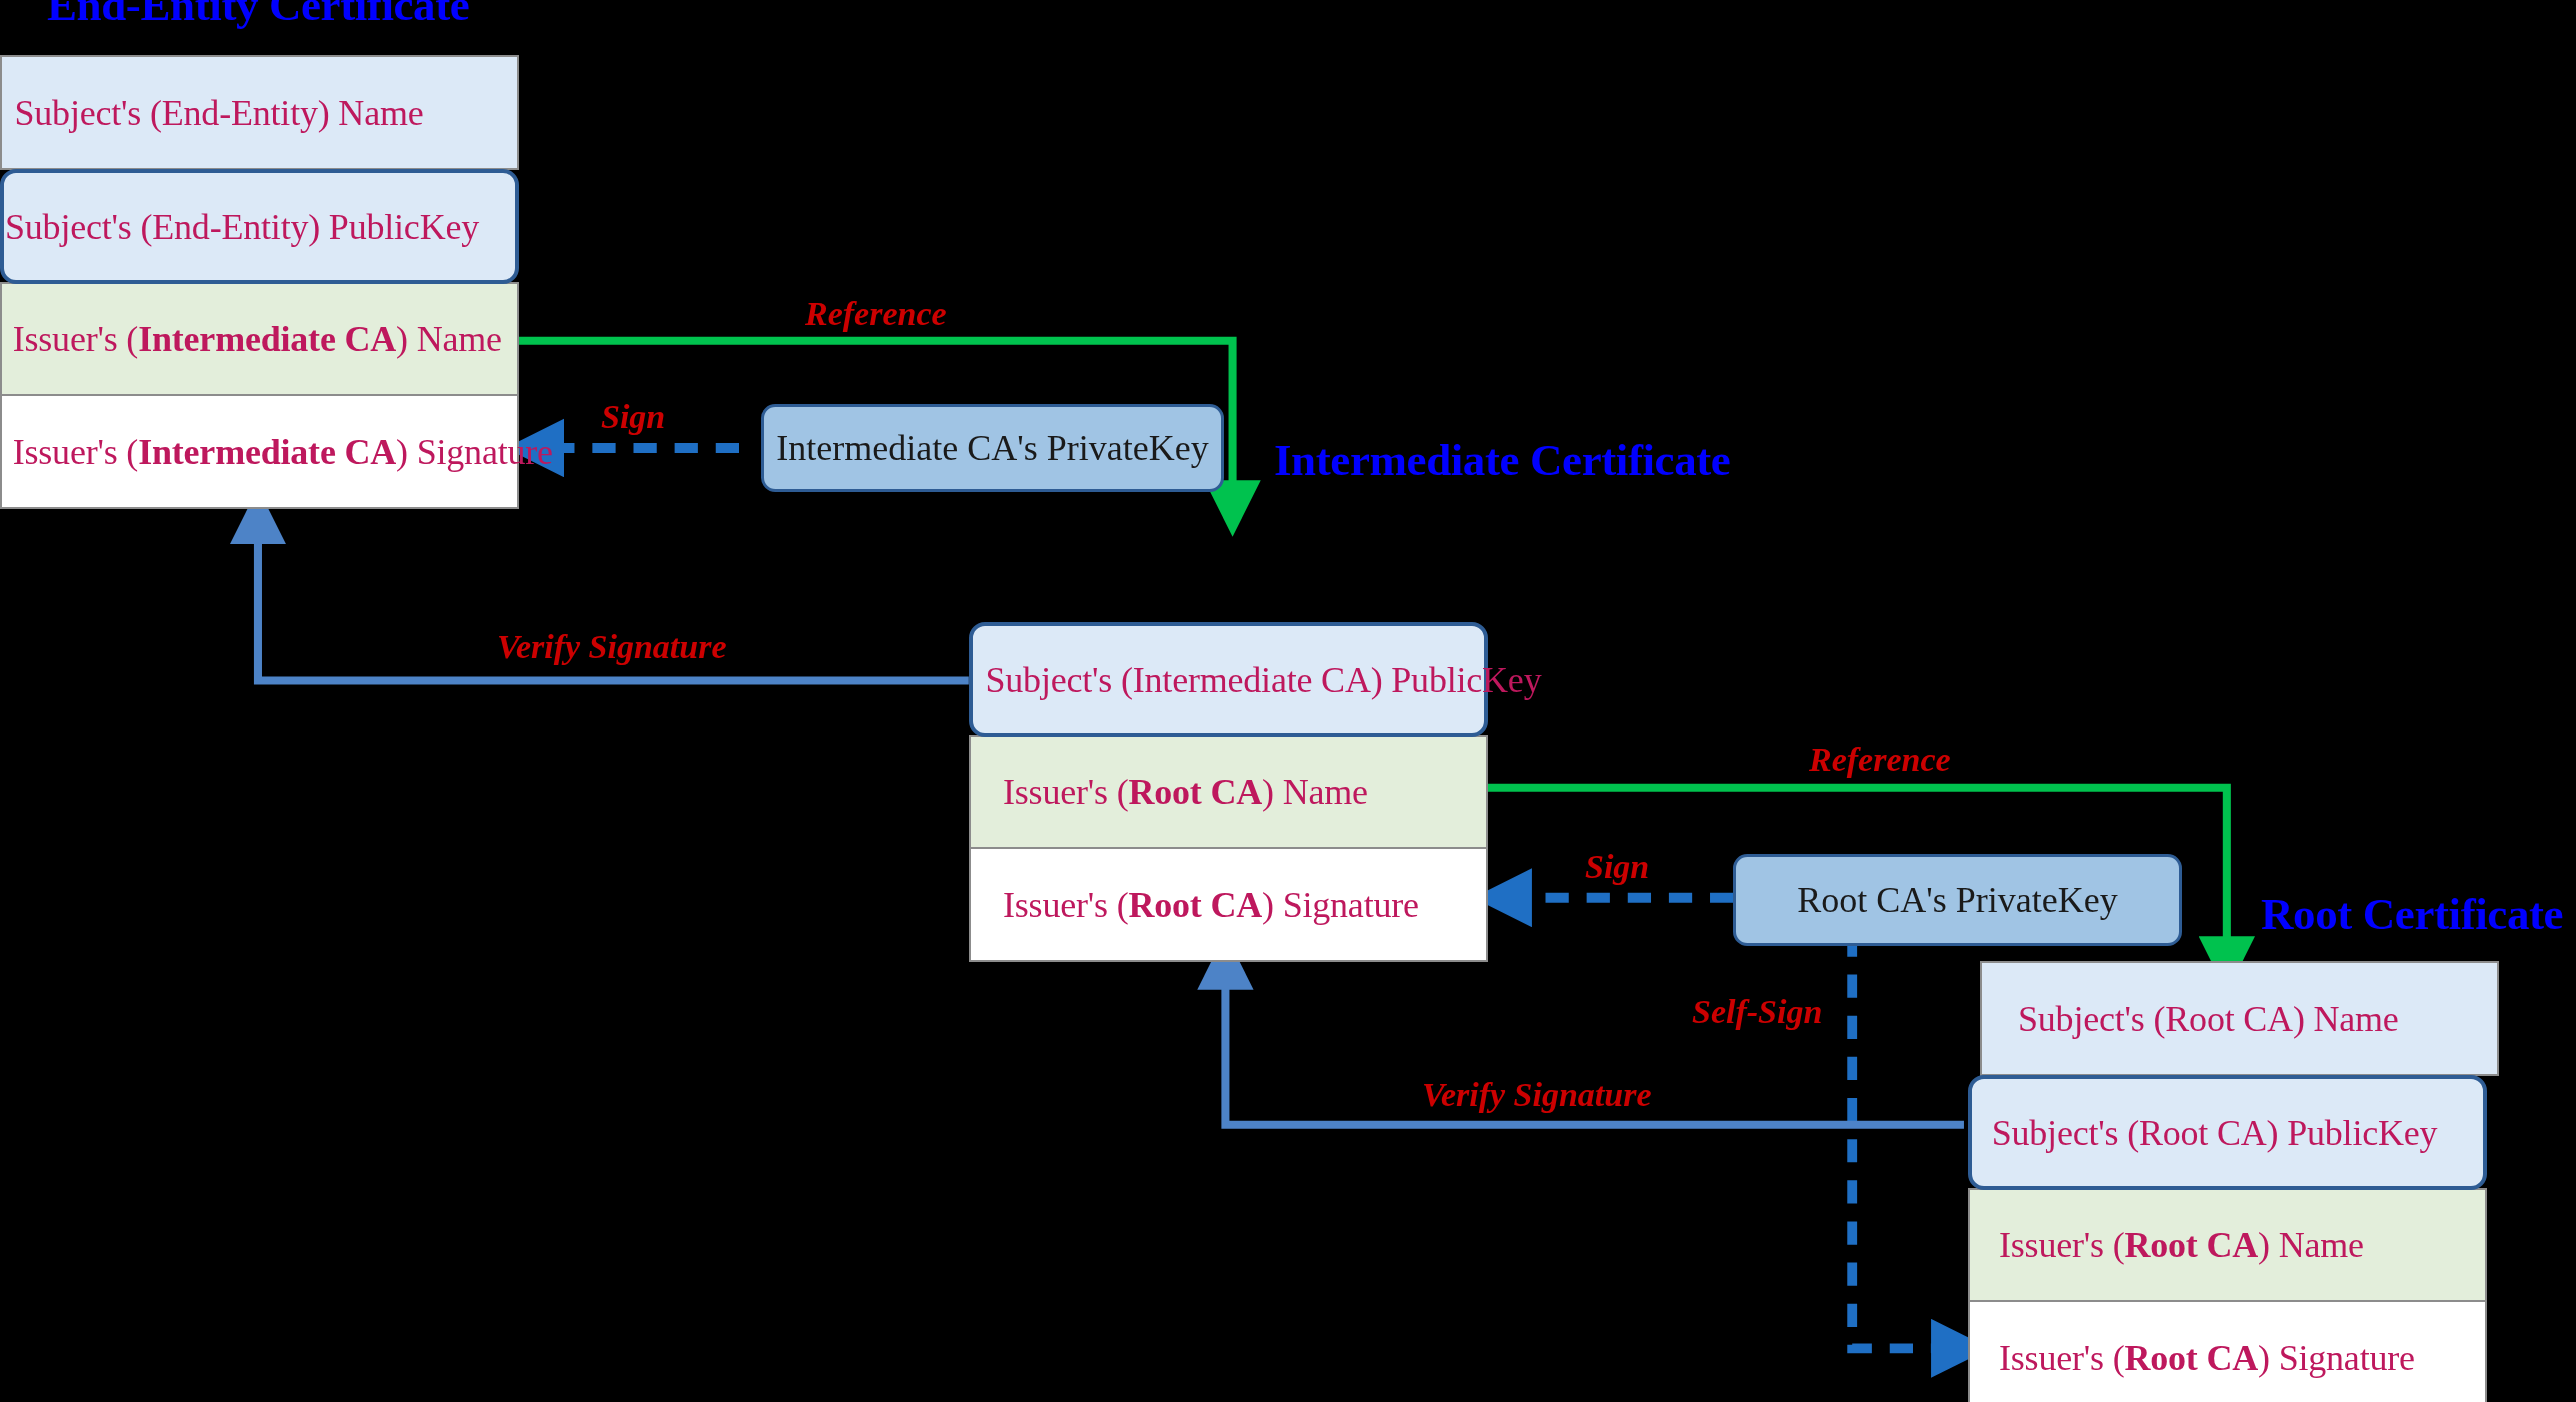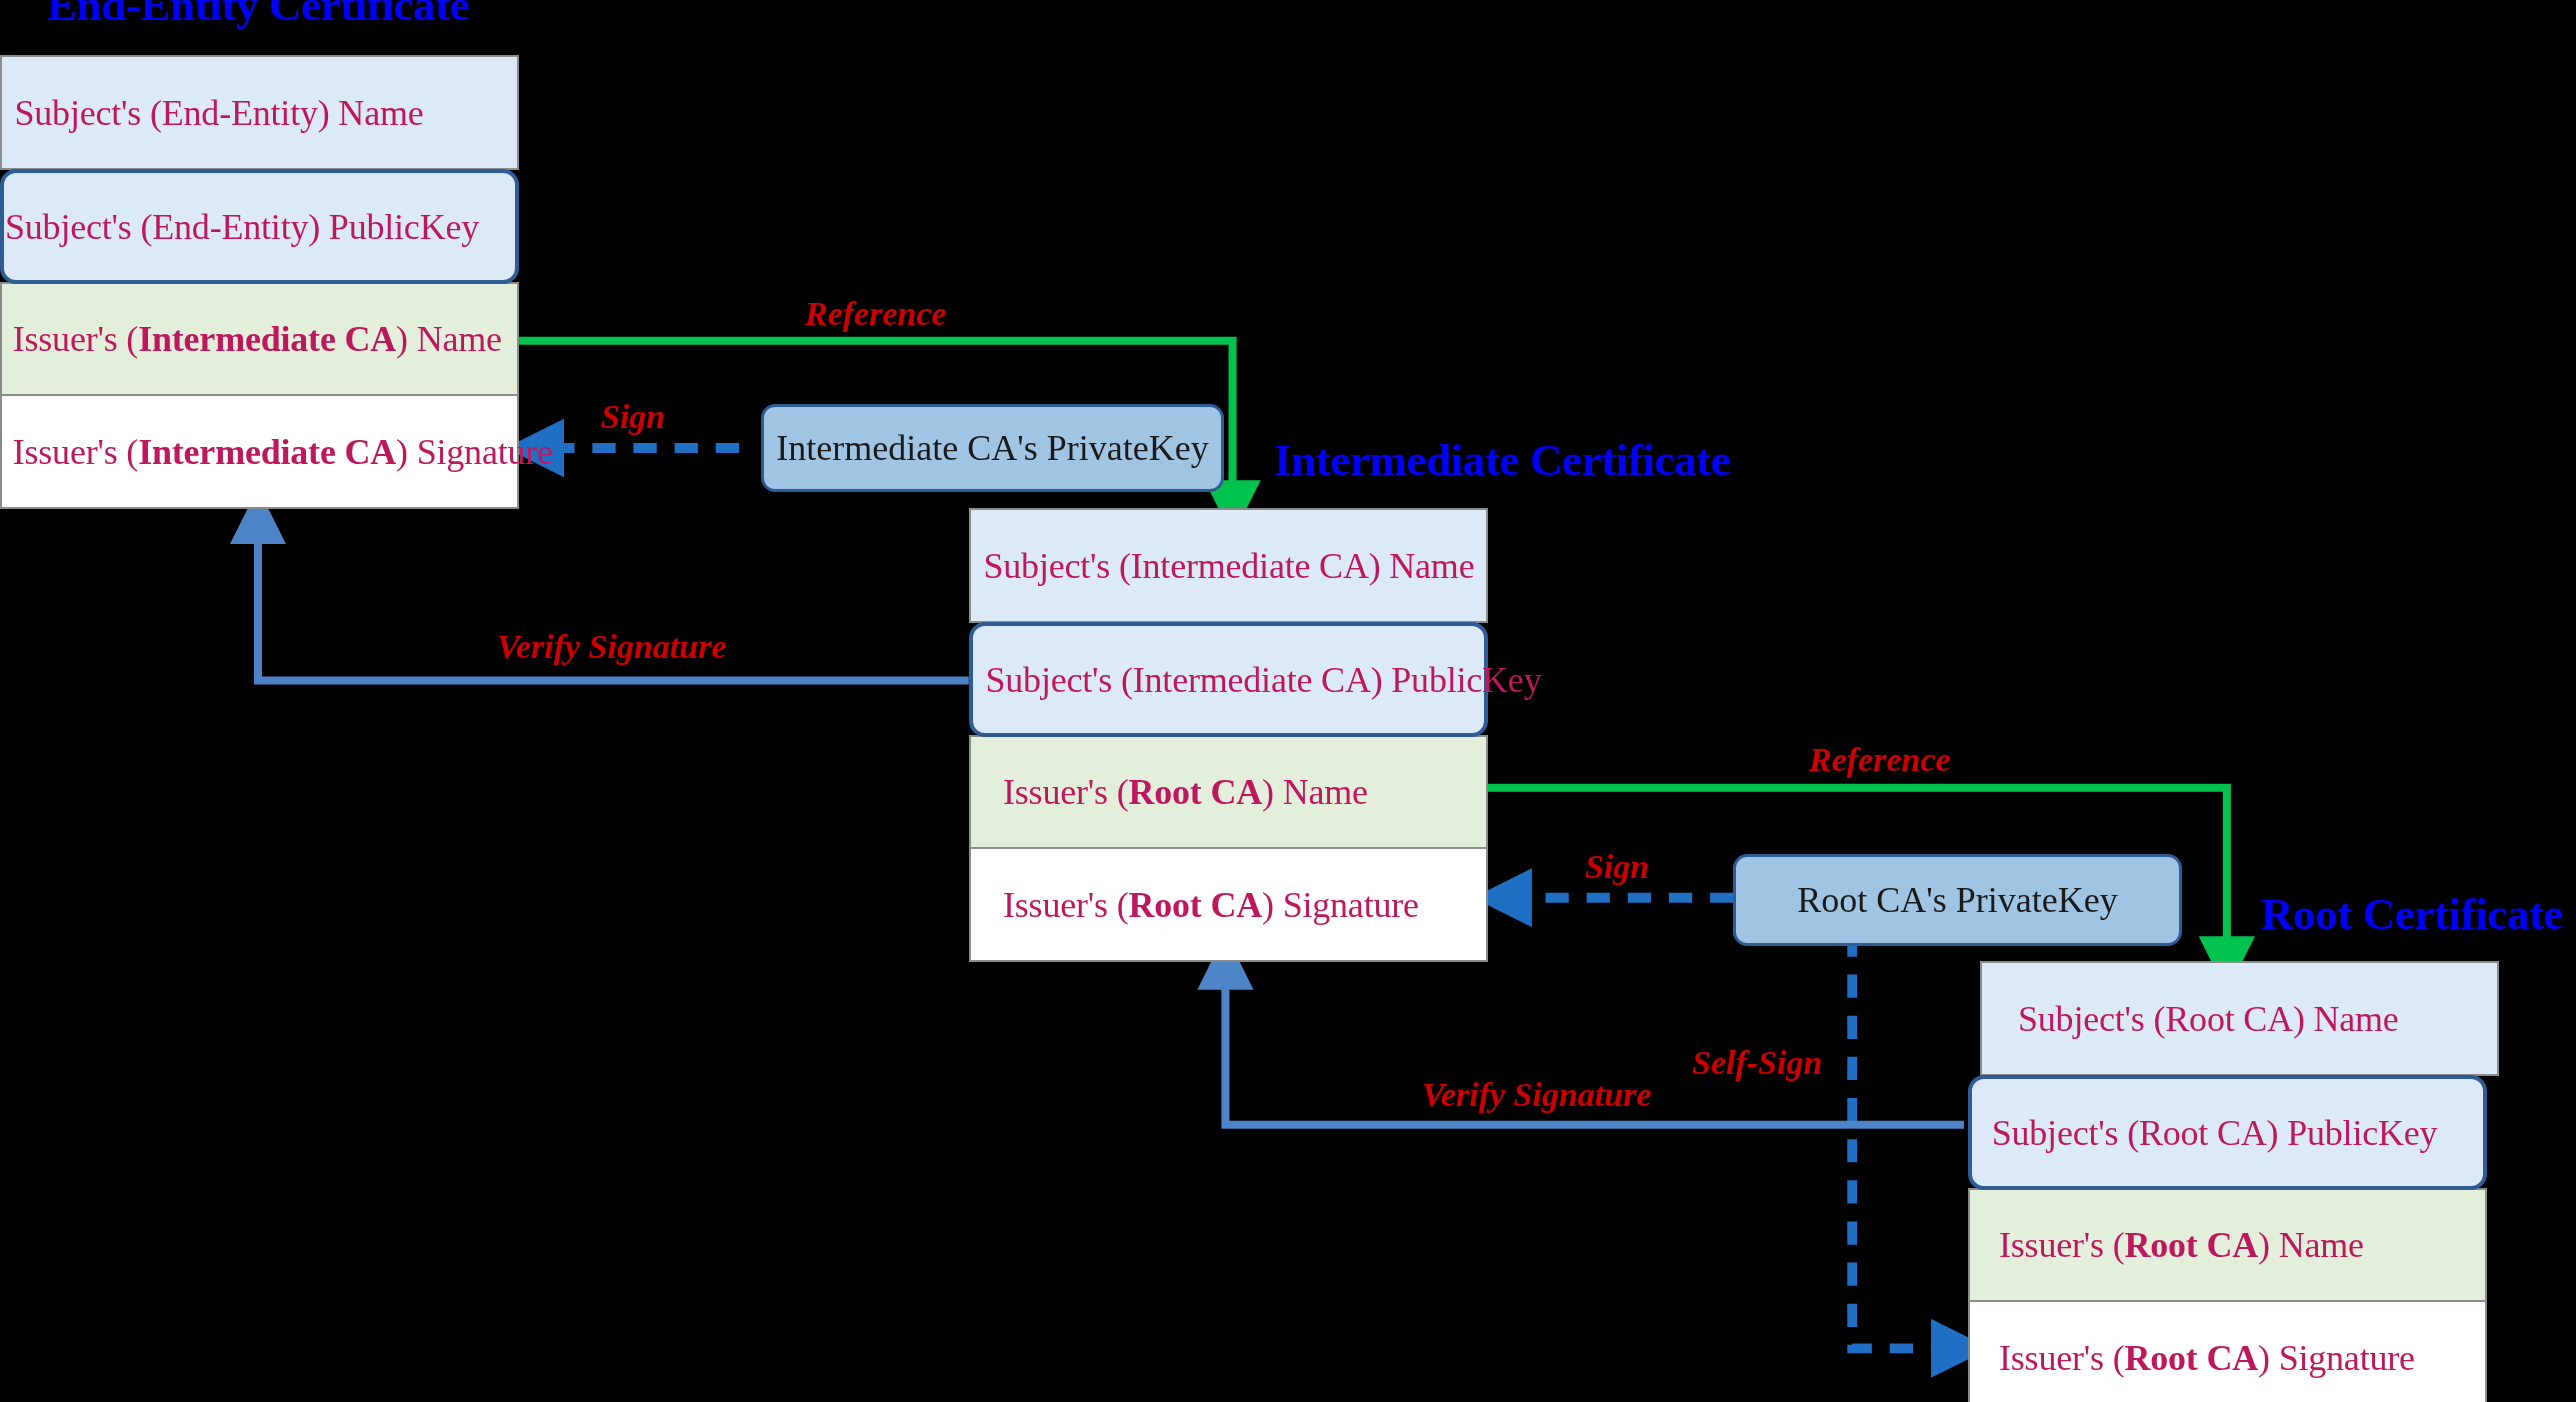--- a/index.html
+++ b/index.html
@@ -116,23 +116,20 @@
     <div class="cert-row row-sig" style="left:0px;top:339px;width:519px;height:115px;padding-left:10.7px;">
       <span>Issuer's (</span>
         <b>Intermediate CA</b>
         <span>) Signature</span>
     </div>
   </div>
 
   <div class="cert-title" style="left:1274px;top:434px;">Intermediate Certificate</div>
 
   <div class="cert" style="left:969px;top:508px;width:519px;height:454px;">
-    <div class="cert-row row-name" style="left:0px;top:0px;width:519px;height:115px;padding-left:12.5px;">
-      <span>Subject's (Intermediate CA) Name</span>
-    </div>
     <div class="cert-row row-pubkey" style="left:0px;top:114px;width:519px;height:115px;padding-left:12.5px;">
       <span>Subject's (Intermediate CA) PublicKey</span>
     </div>
     <div class="cert-row row-issuer" style="left:0px;top:227px;width:519px;height:114px;padding-left:32px;">
       <span>Issuer's (</span>
         <b>Root CA</b>
         <span>) Name</span>
     </div>
     <div class="cert-row row-sig" style="left:0px;top:339px;width:519px;height:115px;padding-left:32px;">
       <span>Issuer's (</span>
@@ -173,18 +170,18 @@
   <div class="edge-label" style="left:805px;top:295px;">Reference</div>
 
   <div class="edge-label" style="left:601px;top:398px;">Sign</div>
 
   <div class="edge-label" style="left:497px;top:628px;">Verify Signature</div>
 
   <div class="edge-label" style="left:1809px;top:741px;">Reference</div>
 
   <div class="edge-label" style="left:1585px;top:848px;">Sign</div>
 
-  <div class="edge-label" style="left:1692px;top:1044px;">Self-Sign</div>
+  <div class="edge-label" style="left:1692px;top:993px;">Self-Sign</div>
 
   <div class="edge-label" style="left:1422px;top:1076px;">Verify Signature</div>
 
 </div>
 
 
 </body></html>

